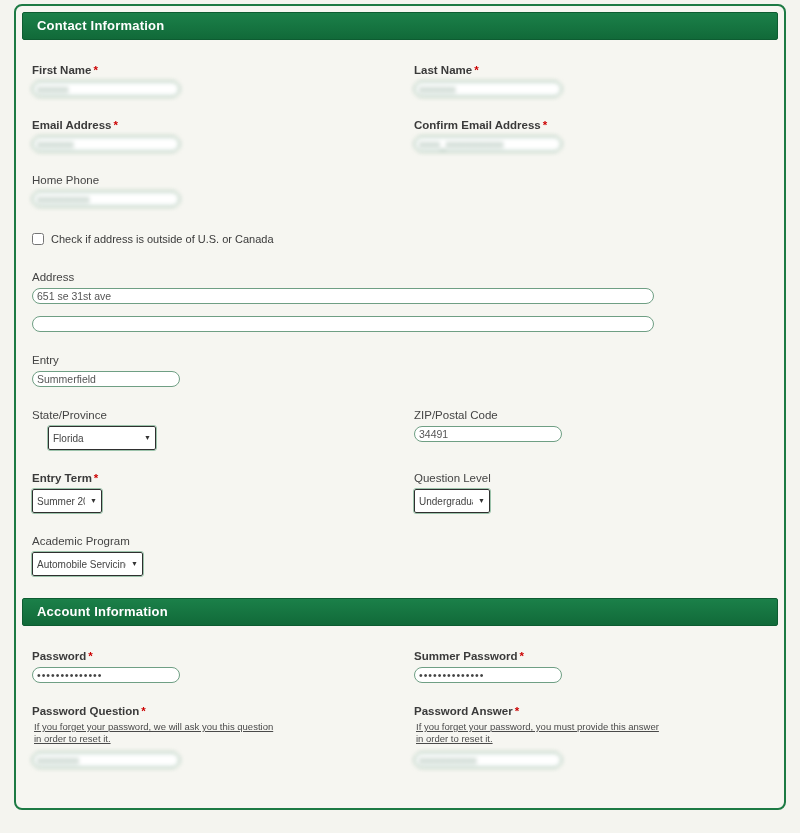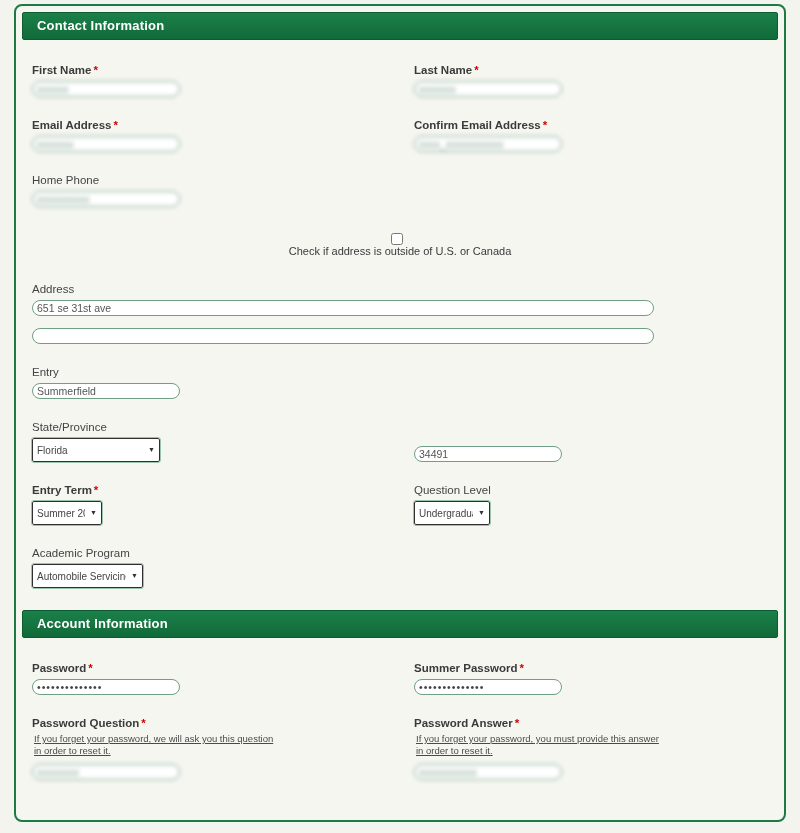--- a/index.html
+++ b/index.html
@@ -23,21 +23,21 @@
     border: 1px solid #0d5c31;
     border-radius: 2px;
     color: #ffffff;
     font-weight: bold;
     font-size: 13px;
     padding: 5px 14px 6px 14px;
     letter-spacing: .2px;
   }
   .section-header.second { margin-top: 18px; }
   .content { padding: 24px 10px 0 10px; }
-  .row { display: flex; align-items: flex-end; }
+  .row { display: flex; }
   .col-left { width: 382px; flex: 0 0 382px; }
   .col-right { flex: 1; }
   .field { margin-bottom: 22px; }
   .field label {
     display: block;
     font-weight: bold;
     font-size: 11.5px;
     color: #3a3a3a;
     margin-bottom: 5px;
   }
@@ -50,21 +50,21 @@
     background: #ffffff;
     font-family: "Liberation Sans", sans-serif;
     font-size: 10.5px;
     color: #555;
     padding: 2px 4px;
     border-radius: 10px;
   }
   .text-input.wide { width: 622px; }
   .redacted { color: #87a493; filter: blur(2px); }
   .dots { letter-spacing: 1px; color: #444; filter: none; }
-  .checkbox-row { margin: 4px 0 26px 0; display: flex; align-items: center; flex-direction: column; }
+  .checkbox-row { margin: 4px 0 26px 0; display: flex; align-items: center; }
   .checkbox-row input { width: 12px; height: 12px; margin-right: 7px; }
   .checkbox-row span { font-size: 11px; color: #3a3a3a; }
   .addr-line2 { margin-top: 12px; }
   .selectwrap { position: relative; display: inline-block; }
   .selectwrap select {
     appearance: none;
     -webkit-appearance: none;
     border: 1px solid #2f2f2f;
     outline: 1px solid #9cc3ab;
     background: #ffffff;
@@ -76,21 +76,21 @@
     border-radius: 2px;
     width: 100%;
   }
   .selectwrap .arrow {
     position: absolute;
     right: 5px; top: 8px;
     font-size: 7px;
     color: #333;
     pointer-events: none;
   }
-  .w-state { width: 128px; }
+  .w-state { width: 108px; margin-left: 16px; }
   .w-term { width: 70px; }
   .w-level { width: 76px; }
   .w-program { width: 111px; border-radius: 6px; }
   .help {
     font-size: 9.5px;
     color: #4a4a4a;
     line-height: 1.25;
     max-width: 245px;
     margin: -1px 0 7px 2px;
     text-decoration: underline;
@@ -171,20 +171,21 @@
           <span class="selectwrap w-state">
             <select>
               <option>Florida</option>
             </select>
             <span class="arrow">▼</span>
           </span>
         </div>
       </div>
       <div class="col-right">
         <div class="field">
+          <label class="plain"><span>ZIP/Postal Code</span></label>
           <input type="text" class="text-input" value="34491" style="">
         </div>
       </div>
     </div>
 
     <div class="row">
       <div class="col-left">
         <div class="field">
           <label><span>Entry Term</span><span class="req">*</span></label>
           <span class="selectwrap w-term">

